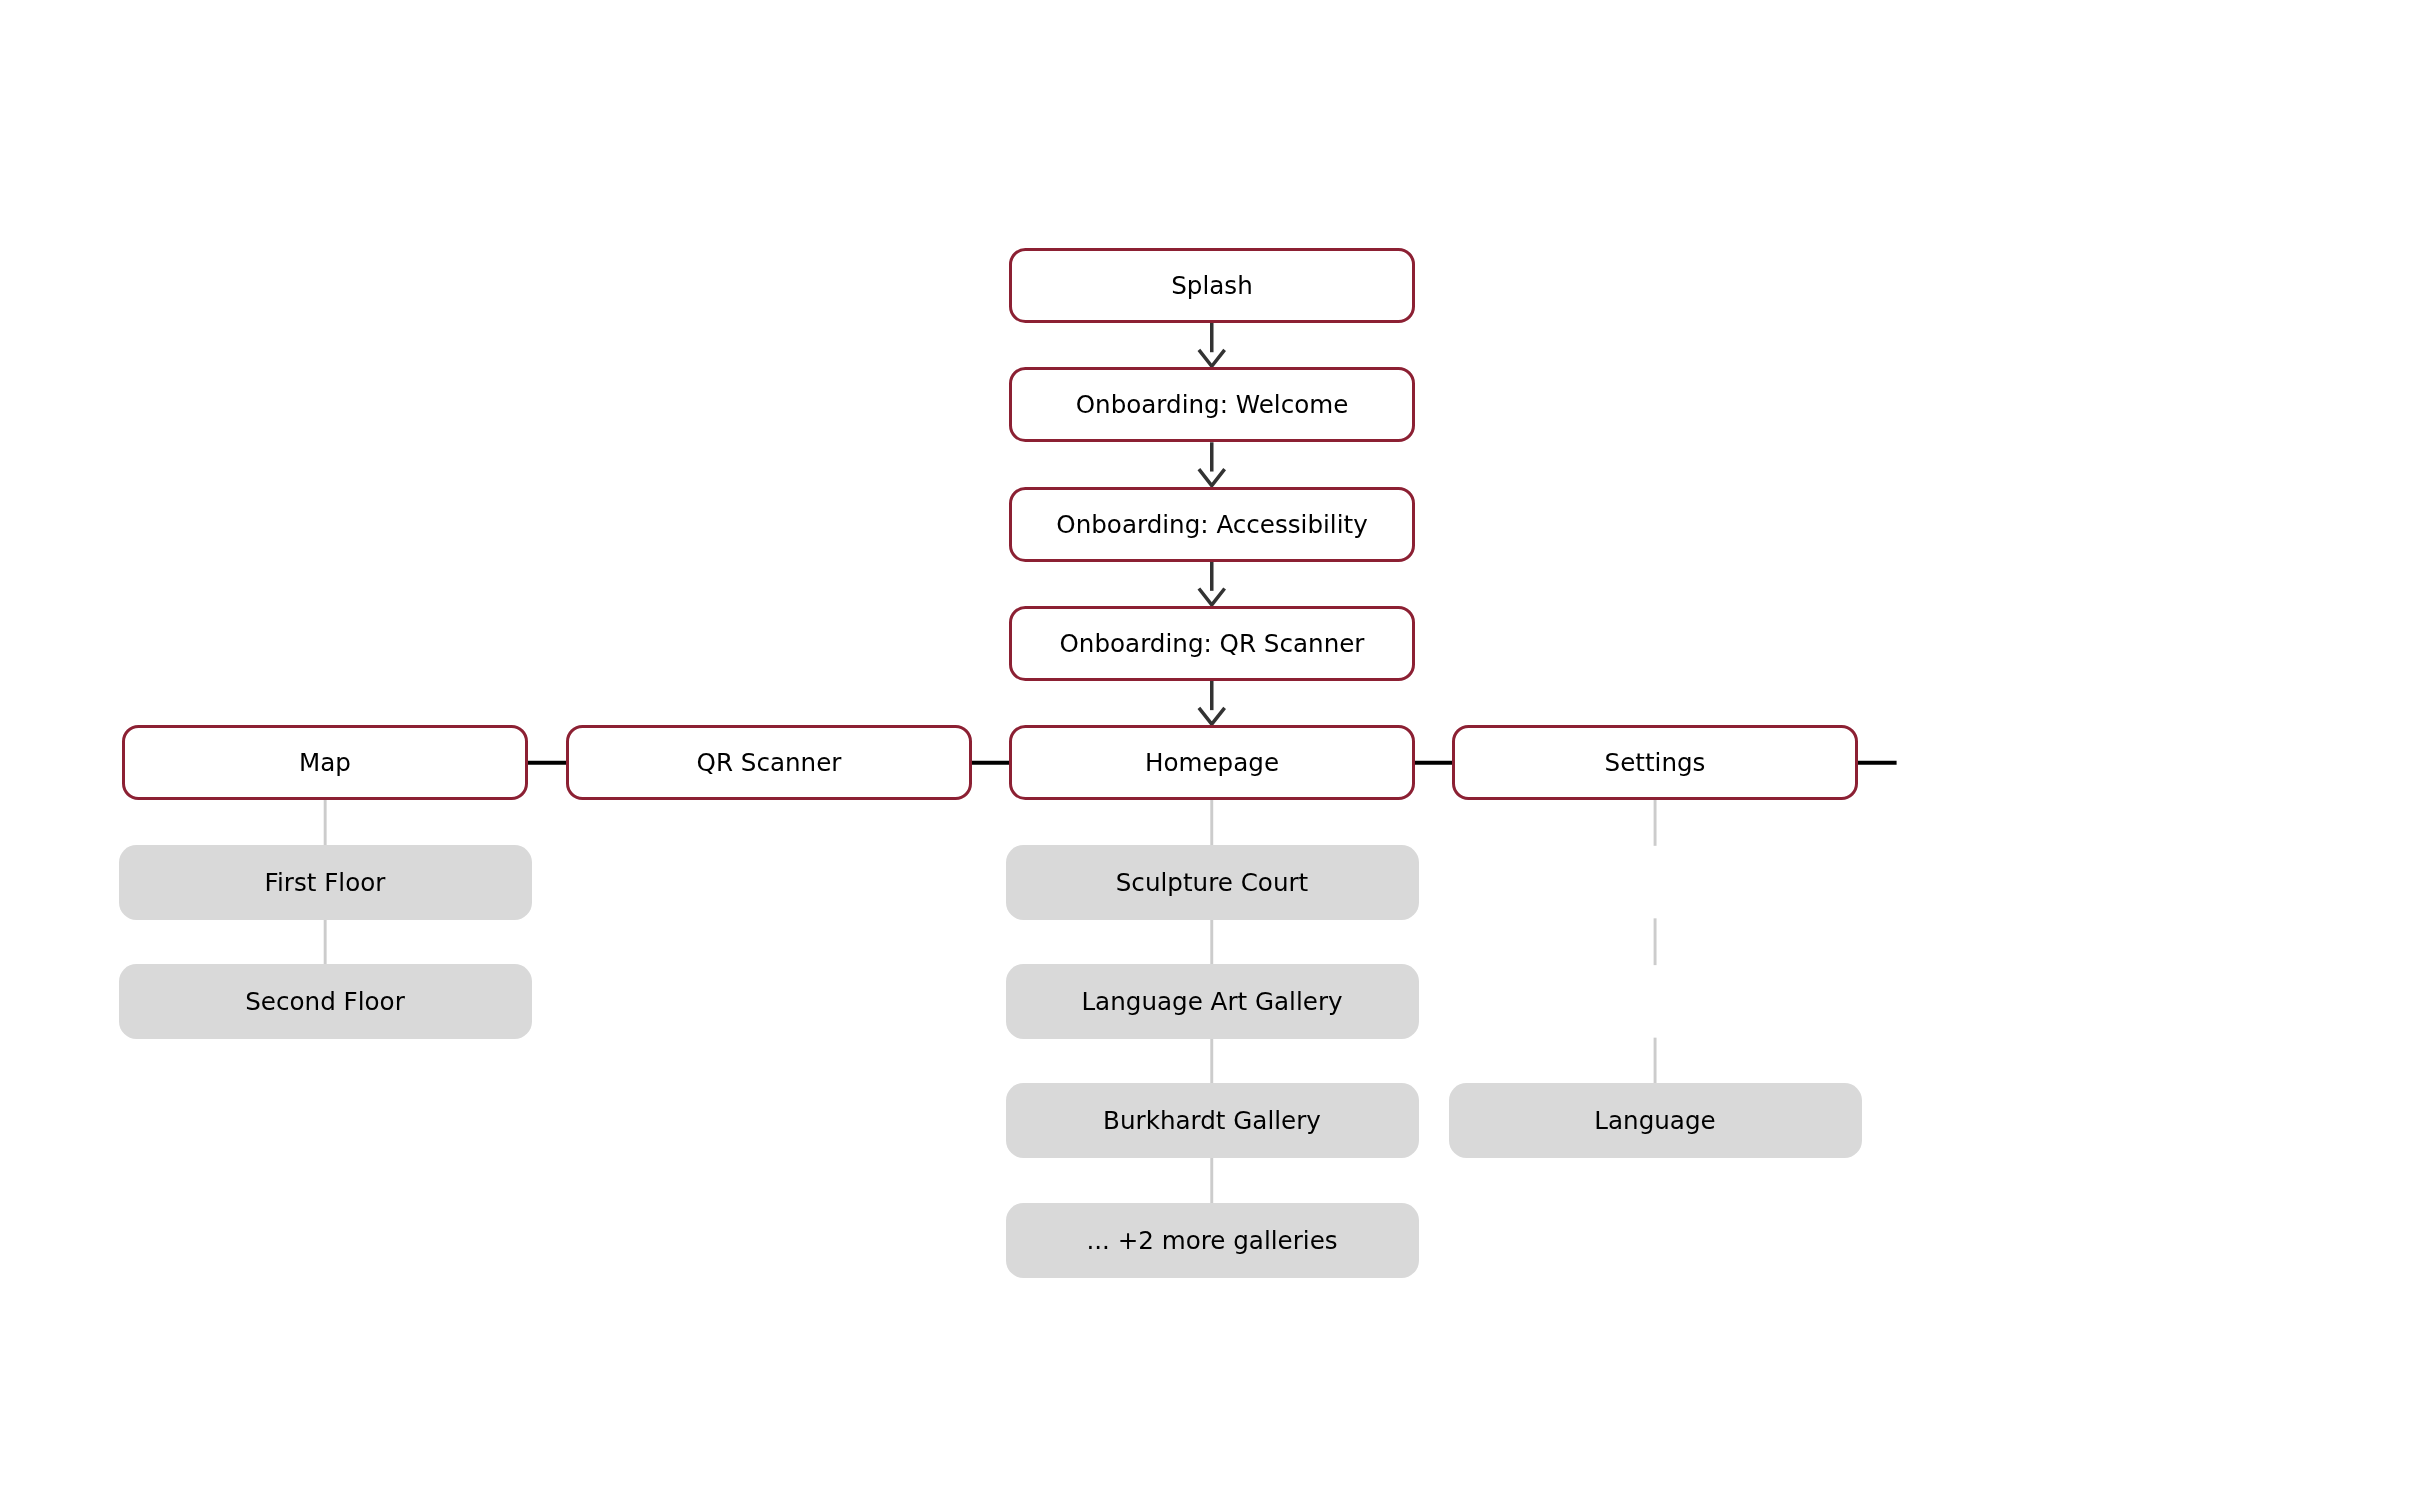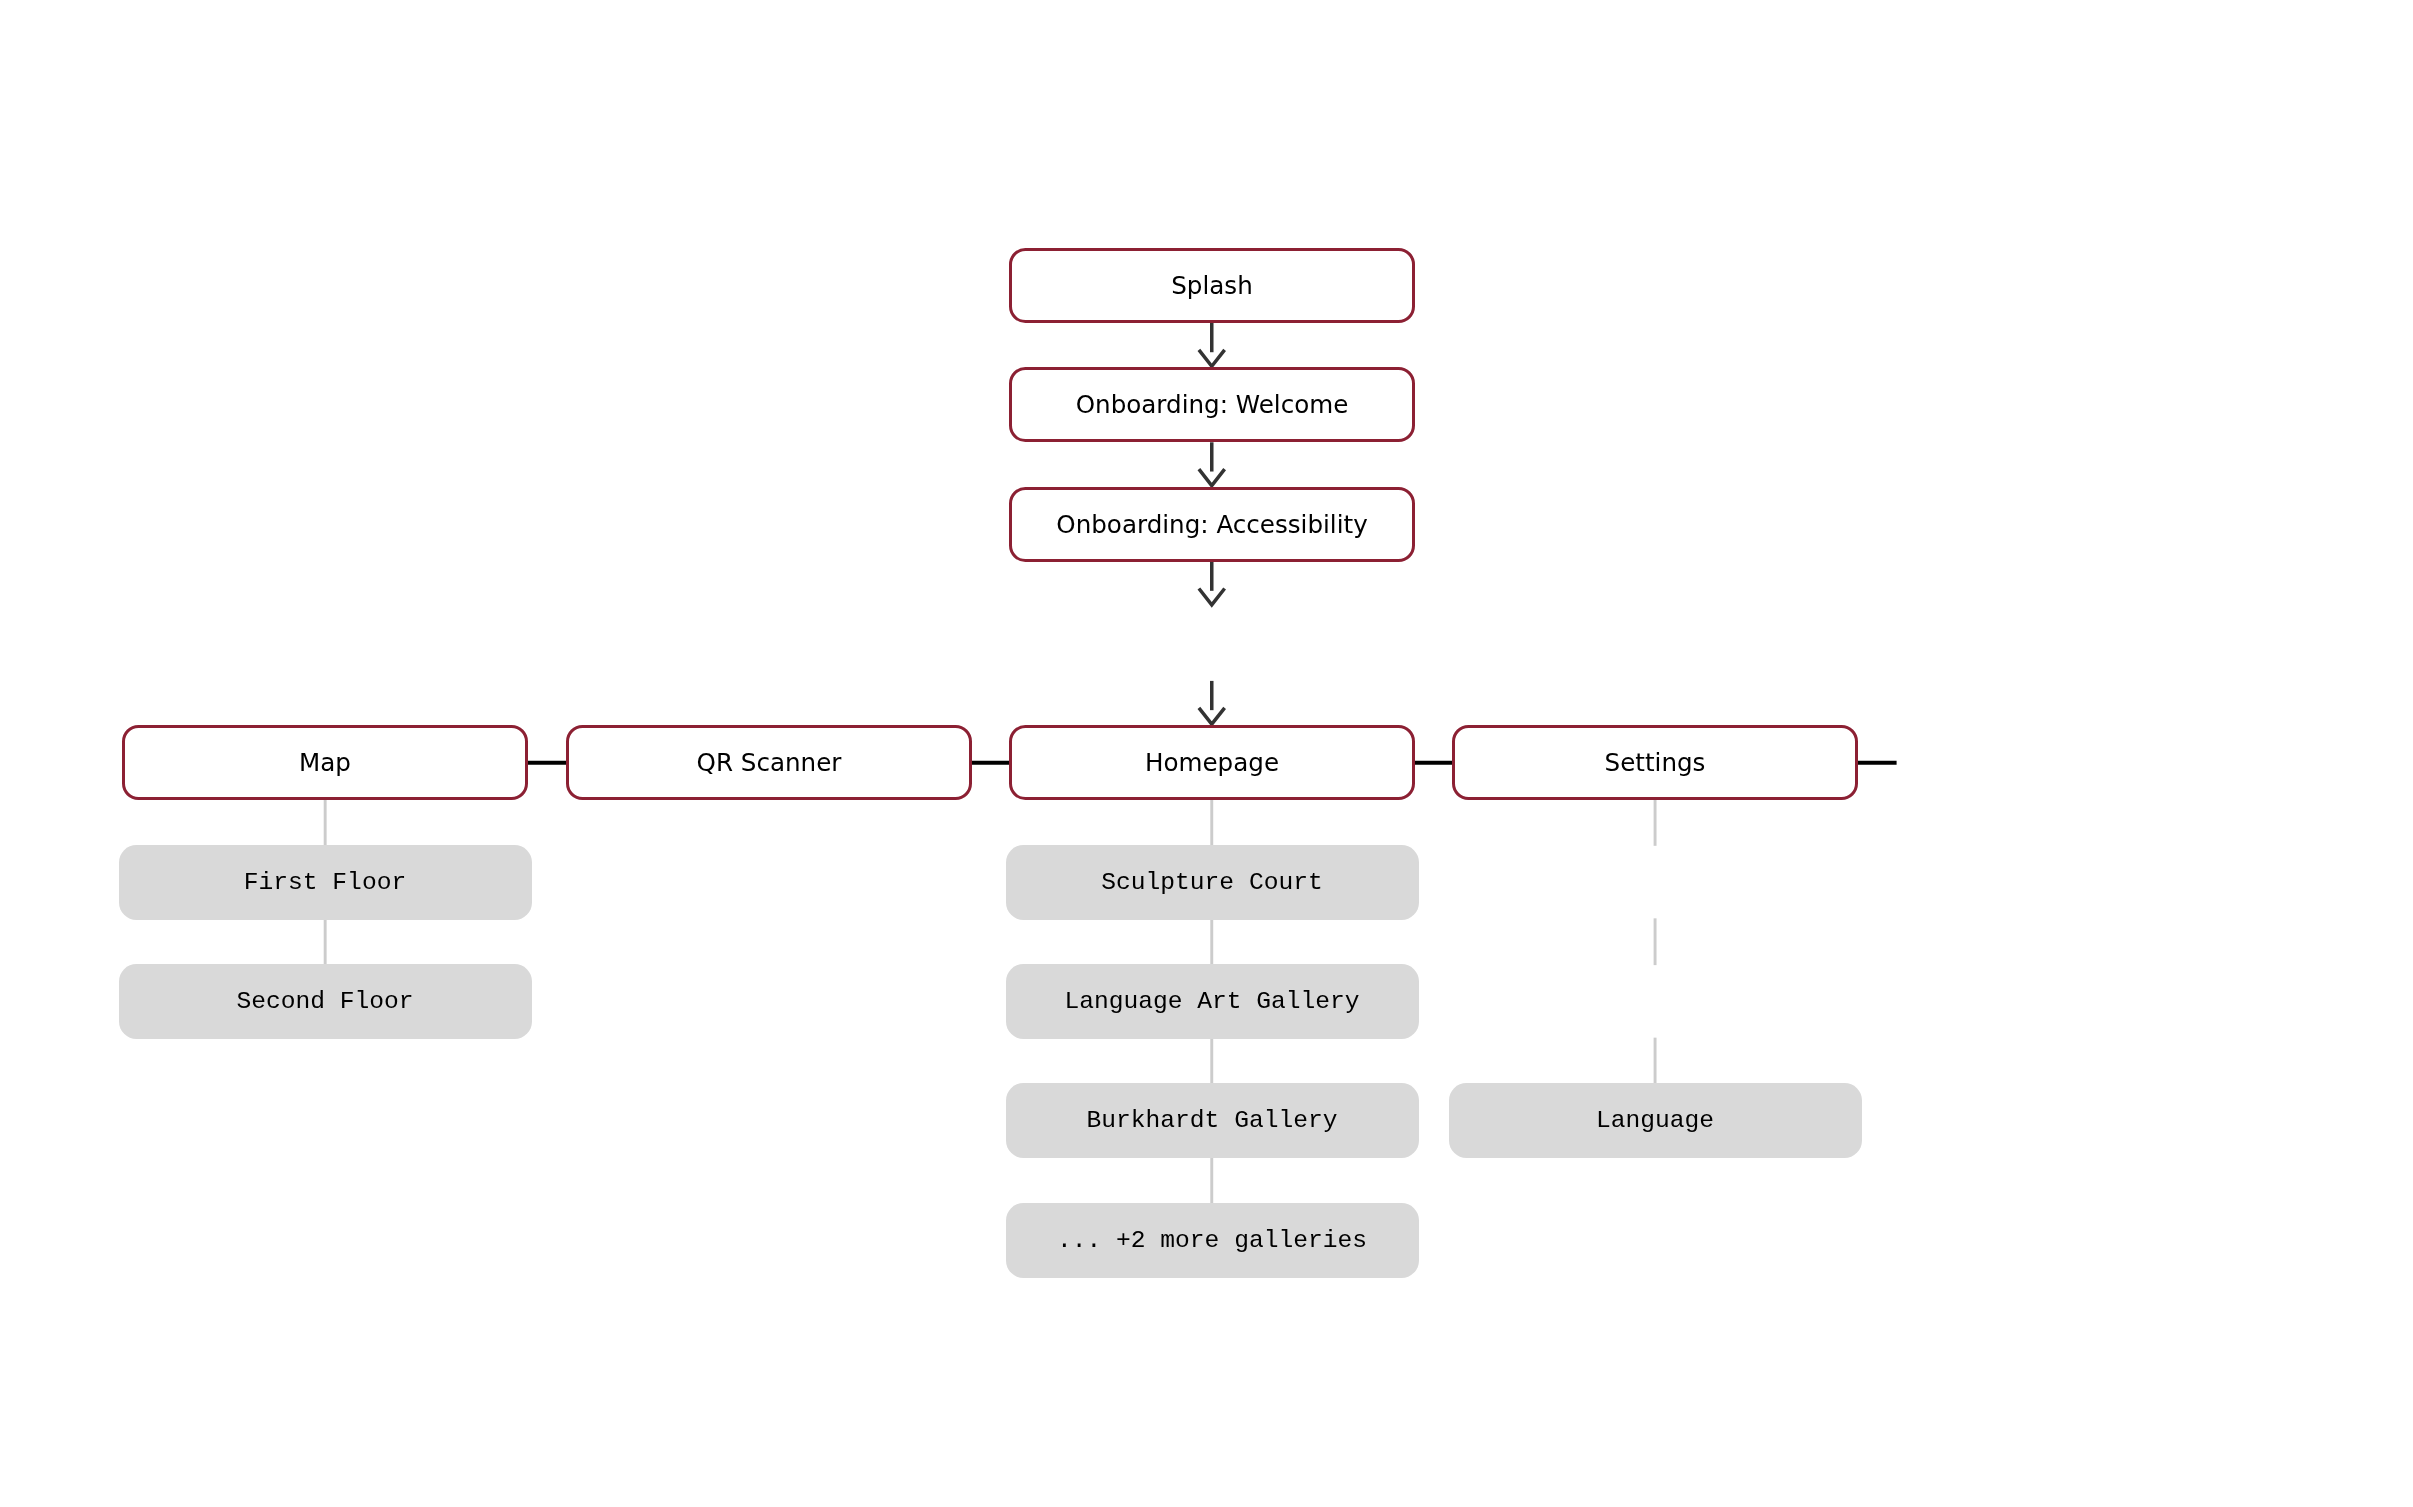--- a/index.html
+++ b/index.html
@@ -25,21 +25,20 @@
     font-size:24.6px;color:var(--text,#000000);
     white-space:nowrap;
     z-index:1;
   }
   .node.child{
     width:413px;
     margin-left:-3.5px;
     border:none;
     background:var(--child-fill,#D9D9D9);
     border-radius:17.5px;
-    font-family:Liberation Mono, monospace;
   }
 </style>
 </head>
 <body>
 
 <div id="canvas">
 
   <svg id="edges" viewBox="0 0 4126 2578" xmlns="http://www.w3.org/2000/svg">
     <g class="arrow">
       <line x1="2072" y1="552" x2="2072" y2="602"></line>
@@ -66,20 +65,21 @@
       <line x1="2072" y1="1978" x2="2072" y2="2058"></line>
       <line x1="2830" y1="1366" x2="2830" y2="1446"></line>
       <line x1="2830" y1="1570" x2="2830" y2="1650"></line>
       <line x1="2830" y1="1774" x2="2830" y2="1854"></line>
     </g>
   </svg>
 
   <div class="node" style="left:1009px;top:248px">Splash</div>
   <div class="node" style="left:1009px;top:367px">Onboarding: Welcome</div>
   <div class="node" style="left:1009px;top:487px">Onboarding: Accessibility</div>
+  <div class="node" style="left:1009px;top:606px">Onboarding: QR Scanner</div>
 
   <div class="node" style="left:122px;top:725px">Map</div>
   <div class="node" style="left:566px;top:725px">QR Scanner</div>
   <div class="node" style="left:1009px;top:725px">Homepage</div>
   <div class="node" style="left:1452px;top:725px">Settings</div>
 
   <div class="node child" style="left:122px;top:845px">First Floor</div>
   <div class="node child" style="left:122px;top:964px">Second Floor</div>
 
   <div class="node child" style="left:1009px;top:845px">Sculpture Court</div>

